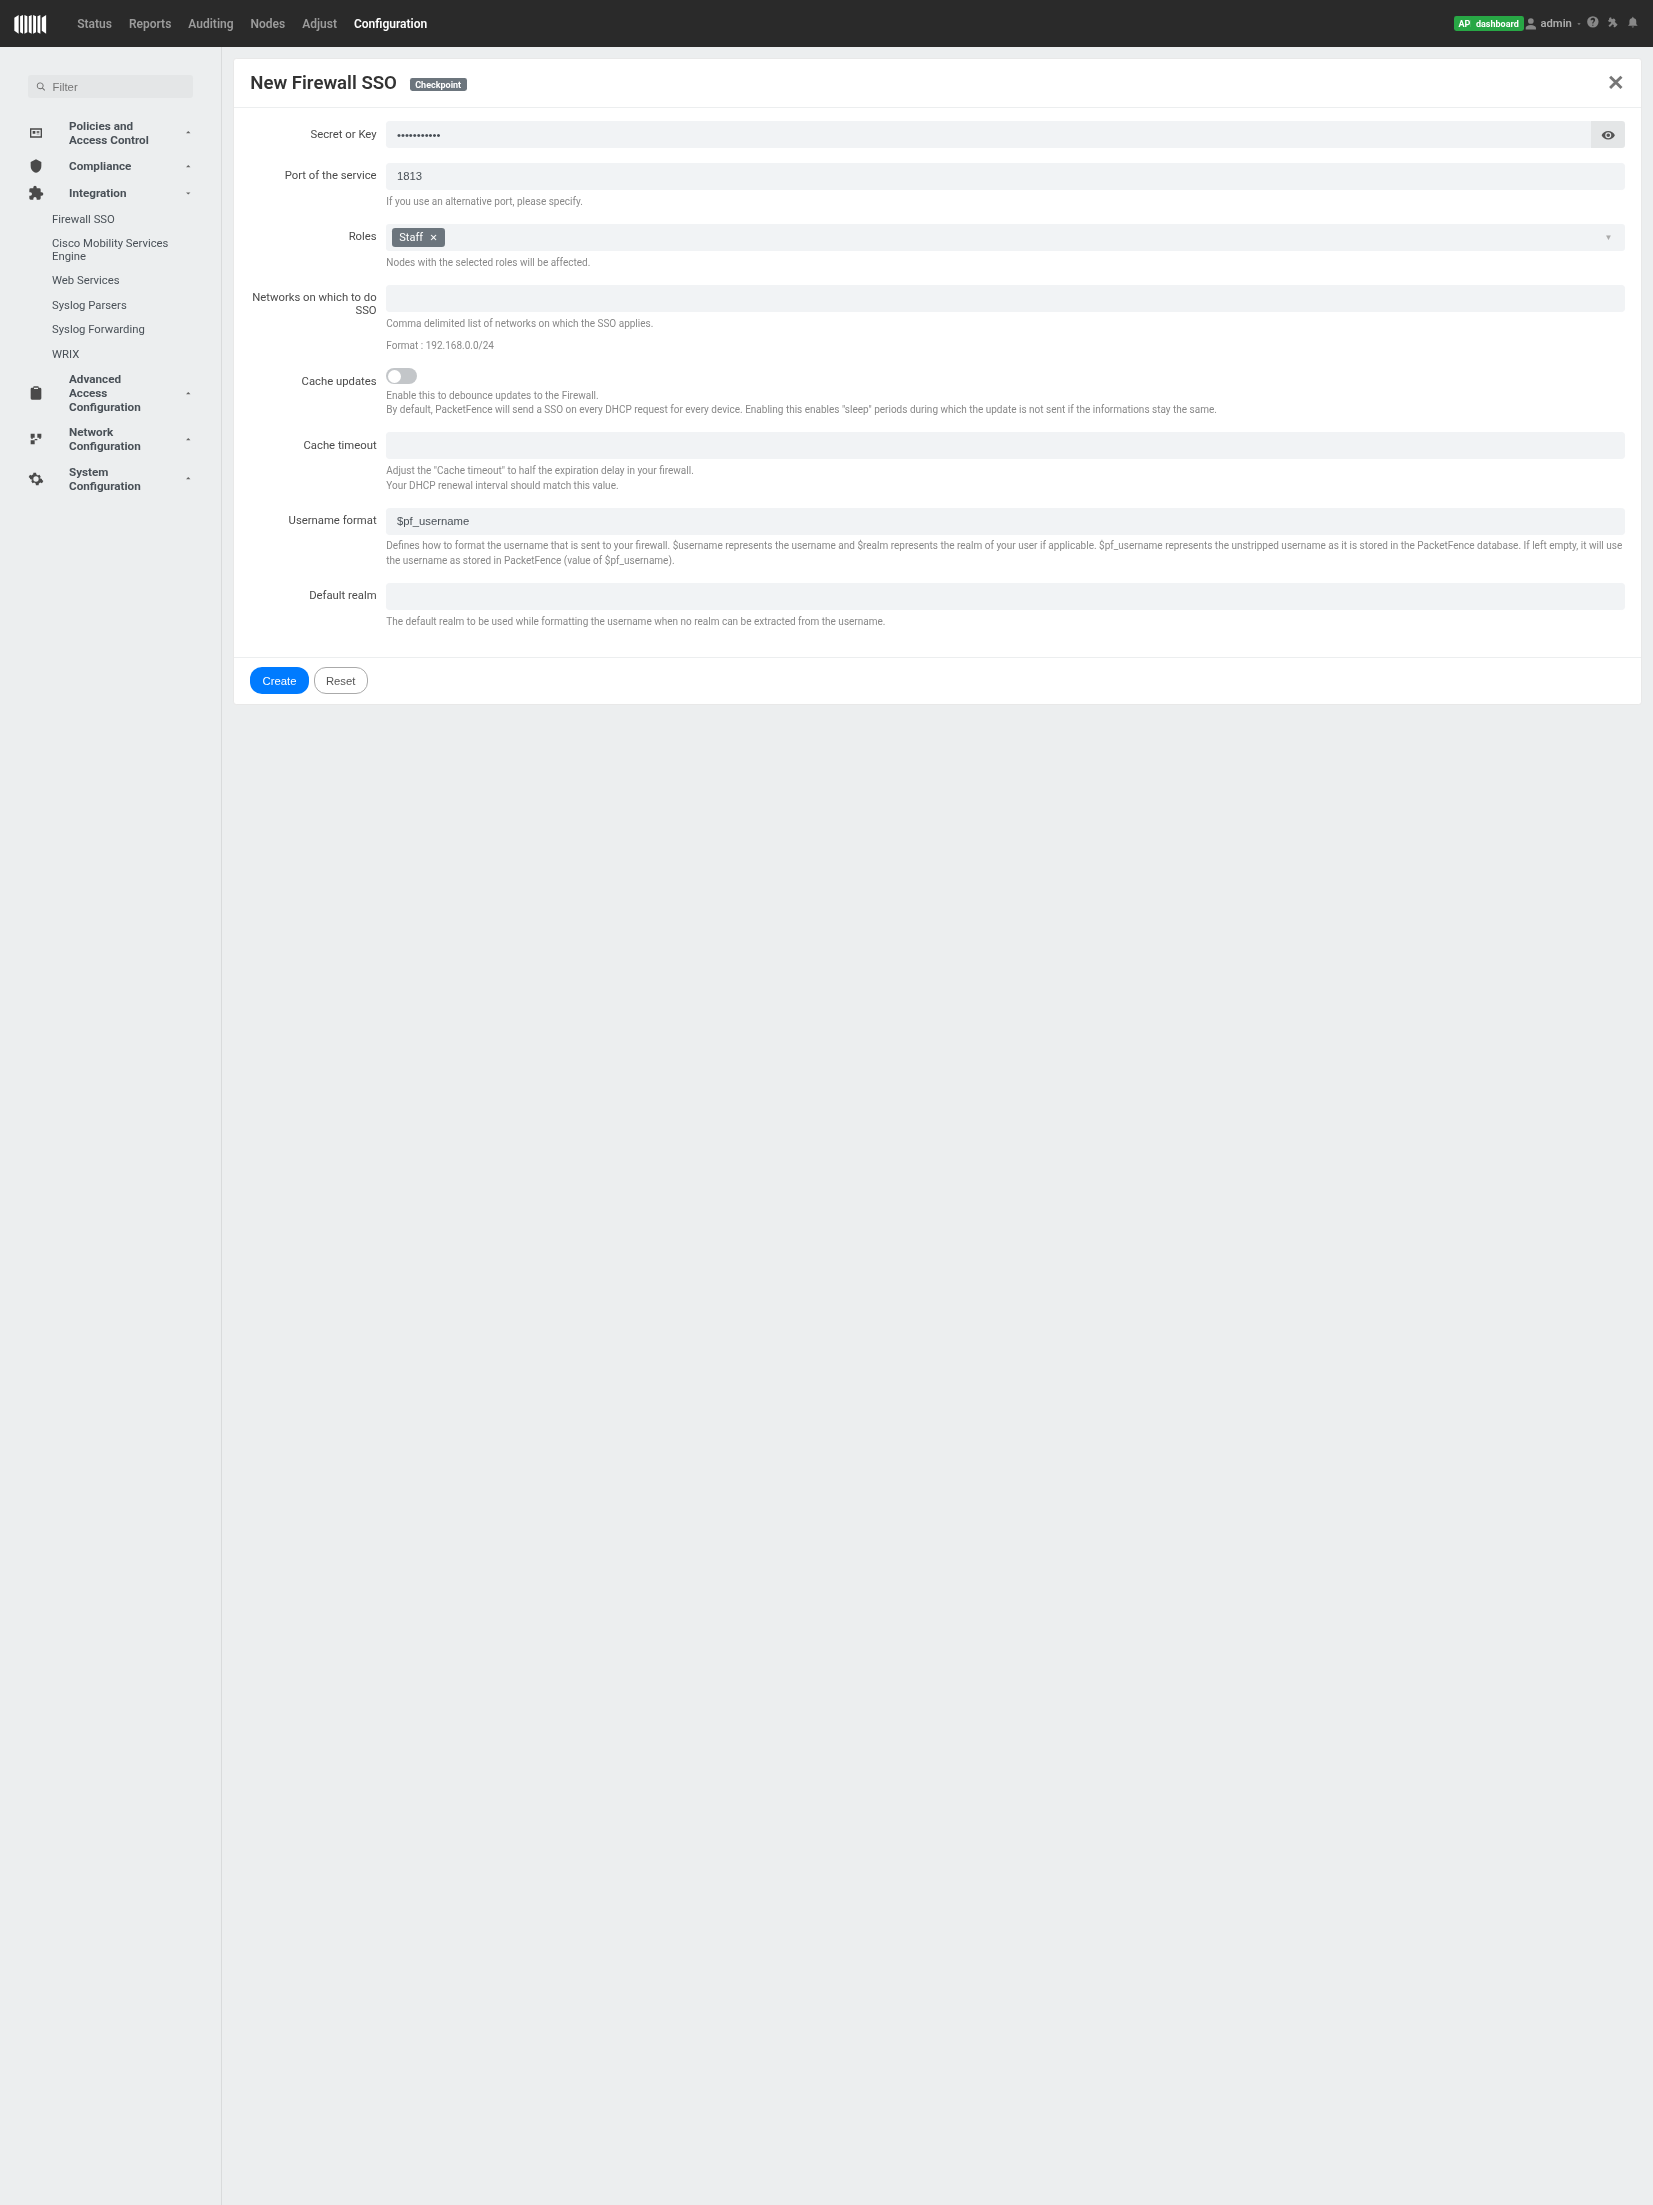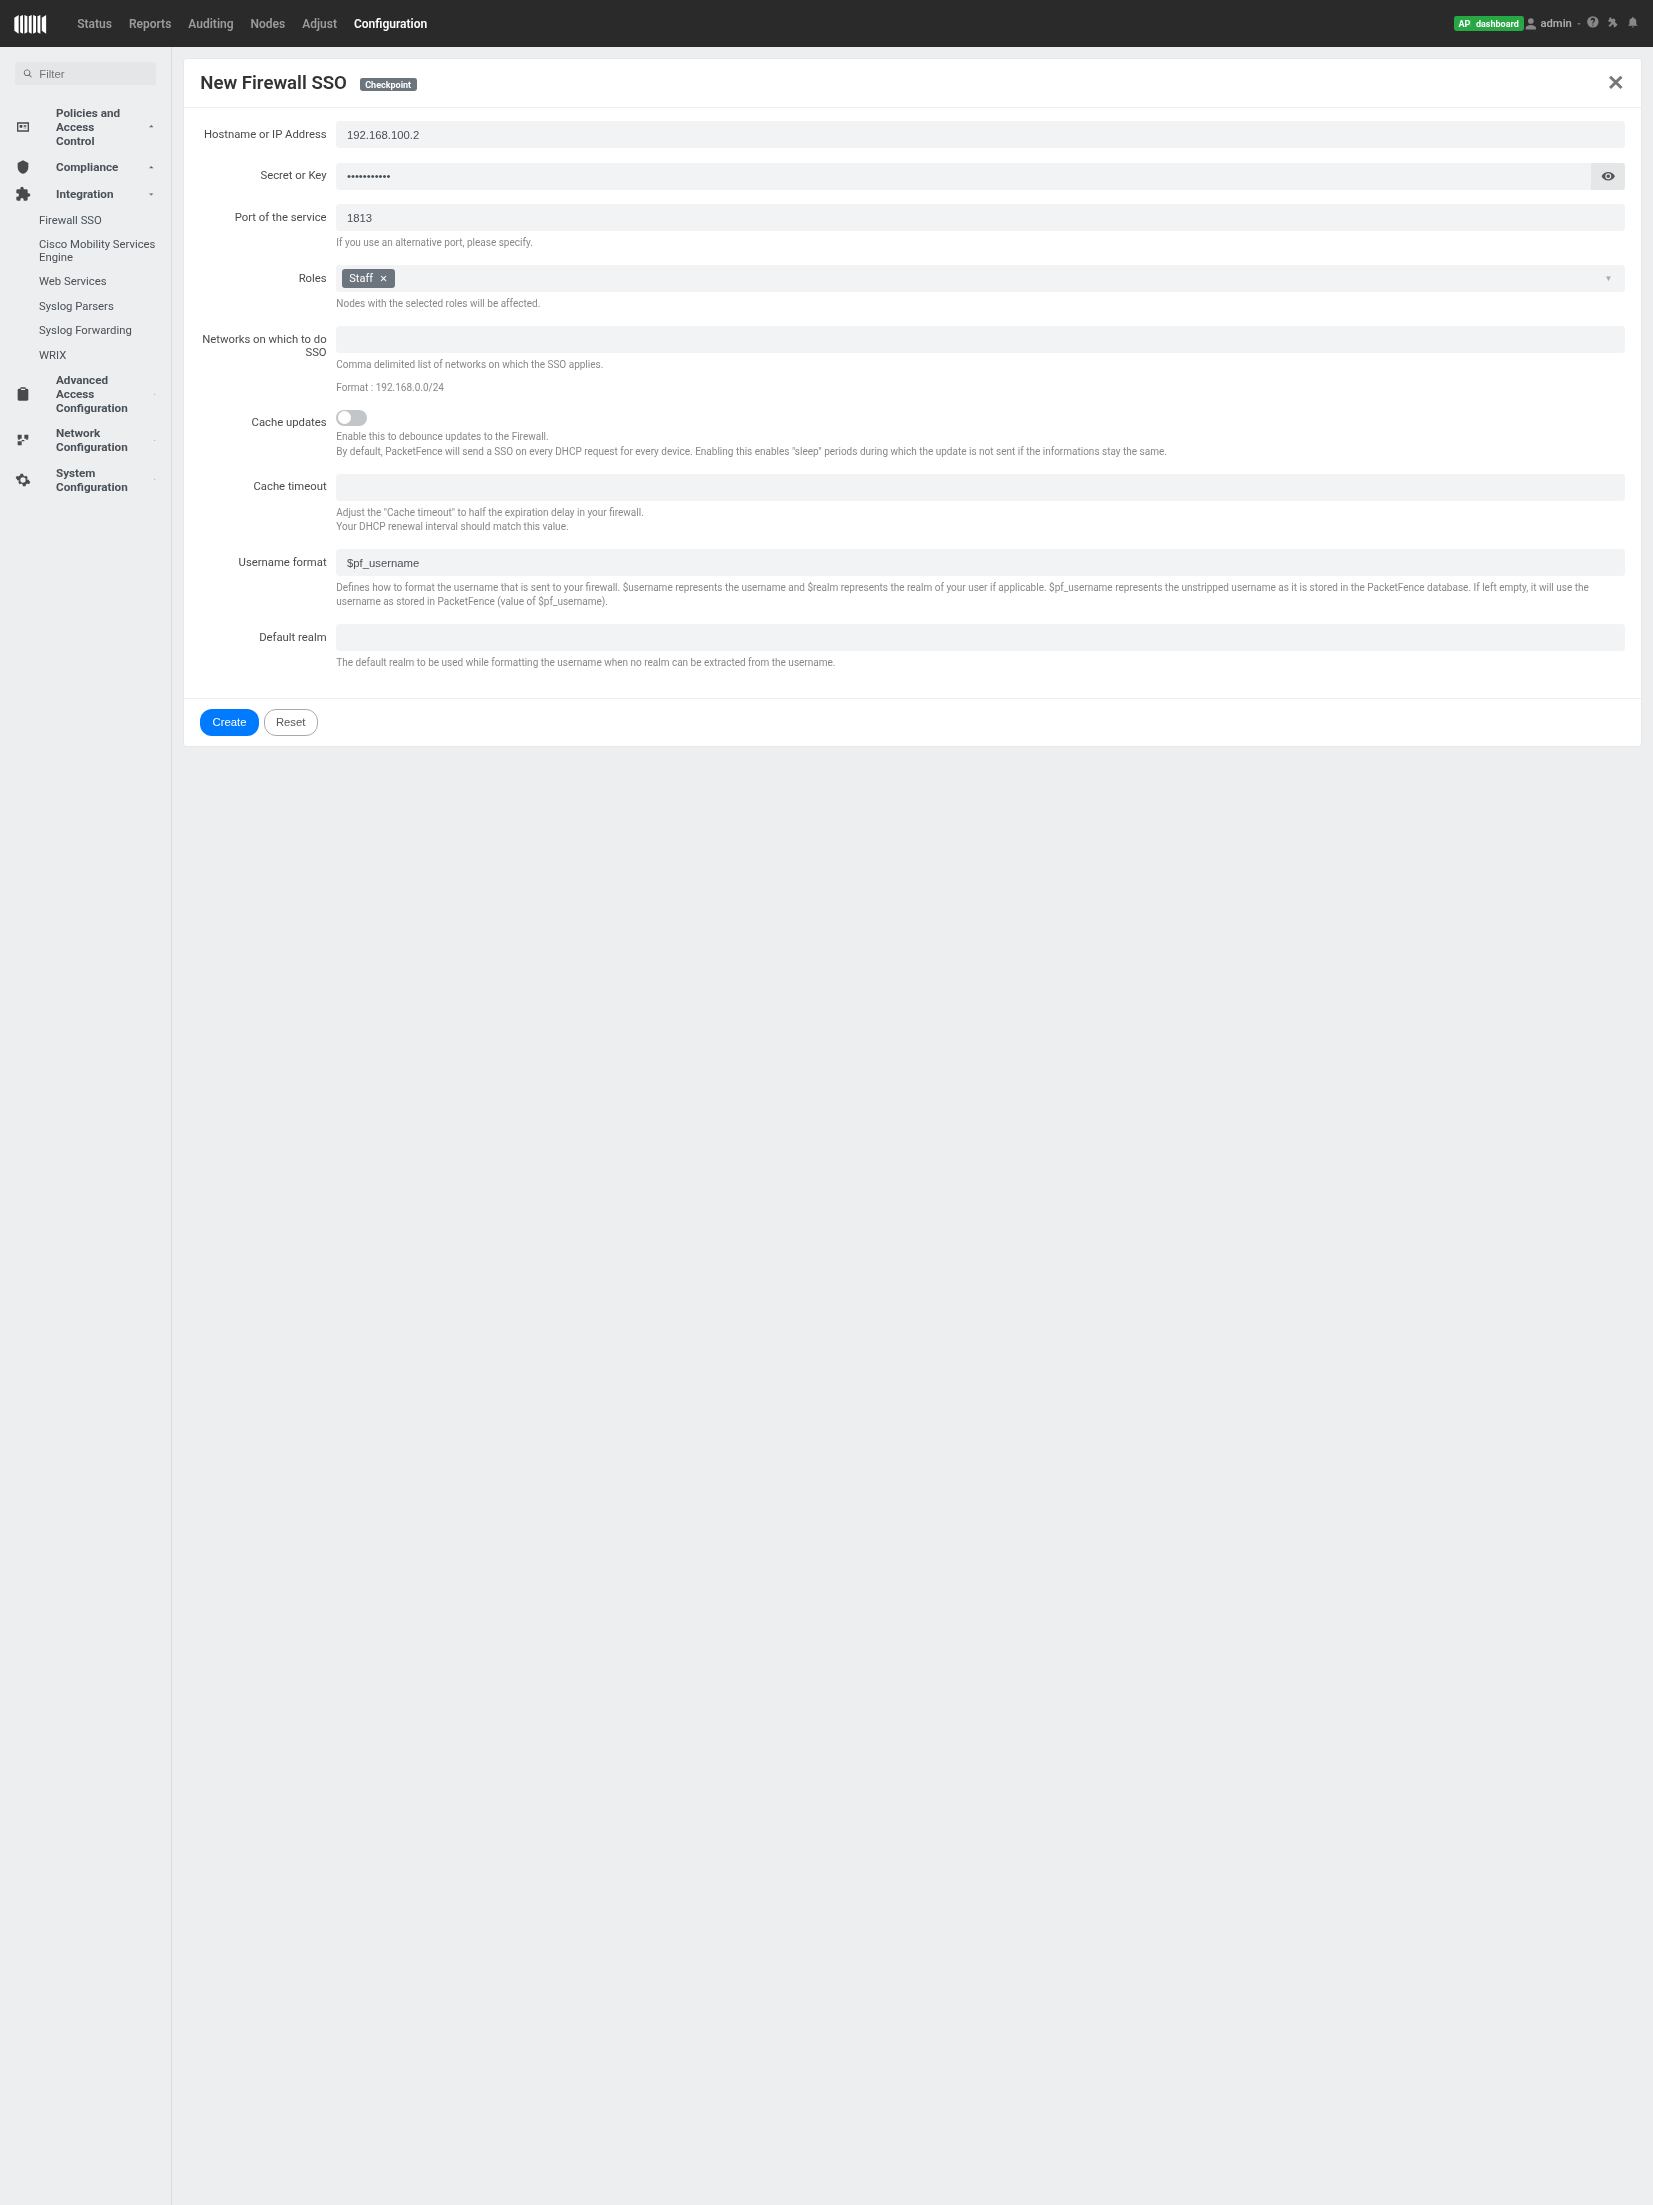--- a/index.html
+++ b/index.html
@@ -44,22 +44,22 @@
   padding: 2.4px 4.8px;
   border-radius: 2.4px;
 }
 .badge.api { margin-right: -6.5px; }
 .user { font-weight: 600; display: flex; align-items: center; gap: 3.2px; cursor: pointer; }
 .topright .icon-btn { color: #888; cursor: pointer; padding: 3.2px; }
 .topright svg { width: 13.7px; height: 13.7px; fill: #888; }
 
 .layout { display: flex; min-height: calc(100vh - 47px); }
 .sidebar {
-  width: 172px;
-  padding: 15px;
+  width: 222px;
+  padding: 28px;
   border-right: 0.8px solid rgba(0,0,0,0.08);
 }
 .filter {
   background: #e4e6e7;
   border-radius: 3.2px;
   display: flex;
   align-items: center;
   padding: 5.7px 8px;
   margin-bottom: 14.5px;
 }
@@ -338,24 +338,20 @@
         <h1>
           <span>New Firewall SSO</span>
           <span class="type-badge">Checkpoint</span>
         </h1>
         <span class="close">
           <span>✕</span>
         </span>
       </div>
 
       <div class="card-body">
-        <div class="form-row">
-          <div class="form-label">Hostname or IP Address</div>
-          <div class="form-field"><input class="text-input" value="192.168.100.2" style=""></div>
-        </div>
 
         <div class="form-row">
           <div class="form-label">Secret or Key</div>
           <div class="form-field">
             <div class="input-group">
               <input class="text-input" type="text" value="•••••••••••" style="">
               <span class="eye">
                 <svg viewBox="0 0 24 24">
                     <path d="M12 5c-5 0-9.3 3.1-11 7 1.7 3.9 6 7 11 7s9.3-3.1 11-7c-1.7-3.9-6-7-11-7zm0 12a5 5 0 1 1 0-10 5 5 0 0 1 0 10zm0-8a3 3 0 1 0 0 6 3 3 0 0 0 0-6z"></path>
                   </svg>

